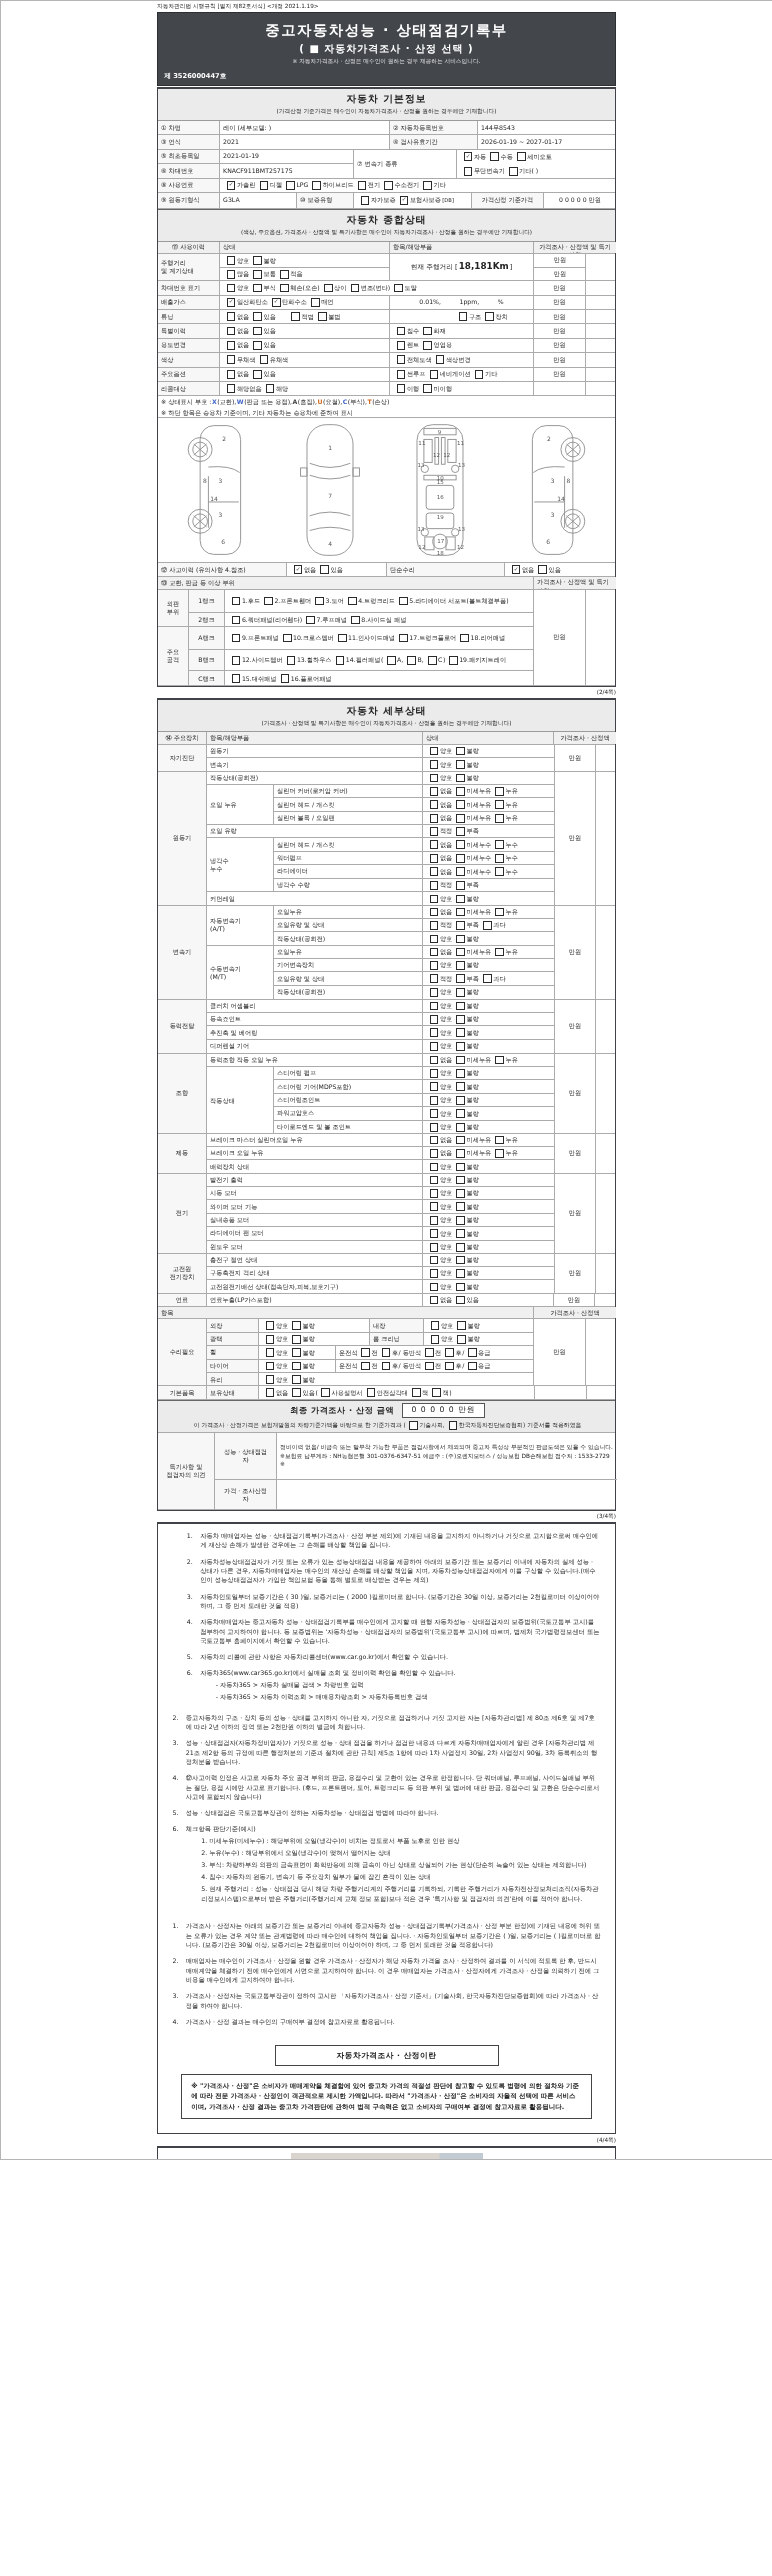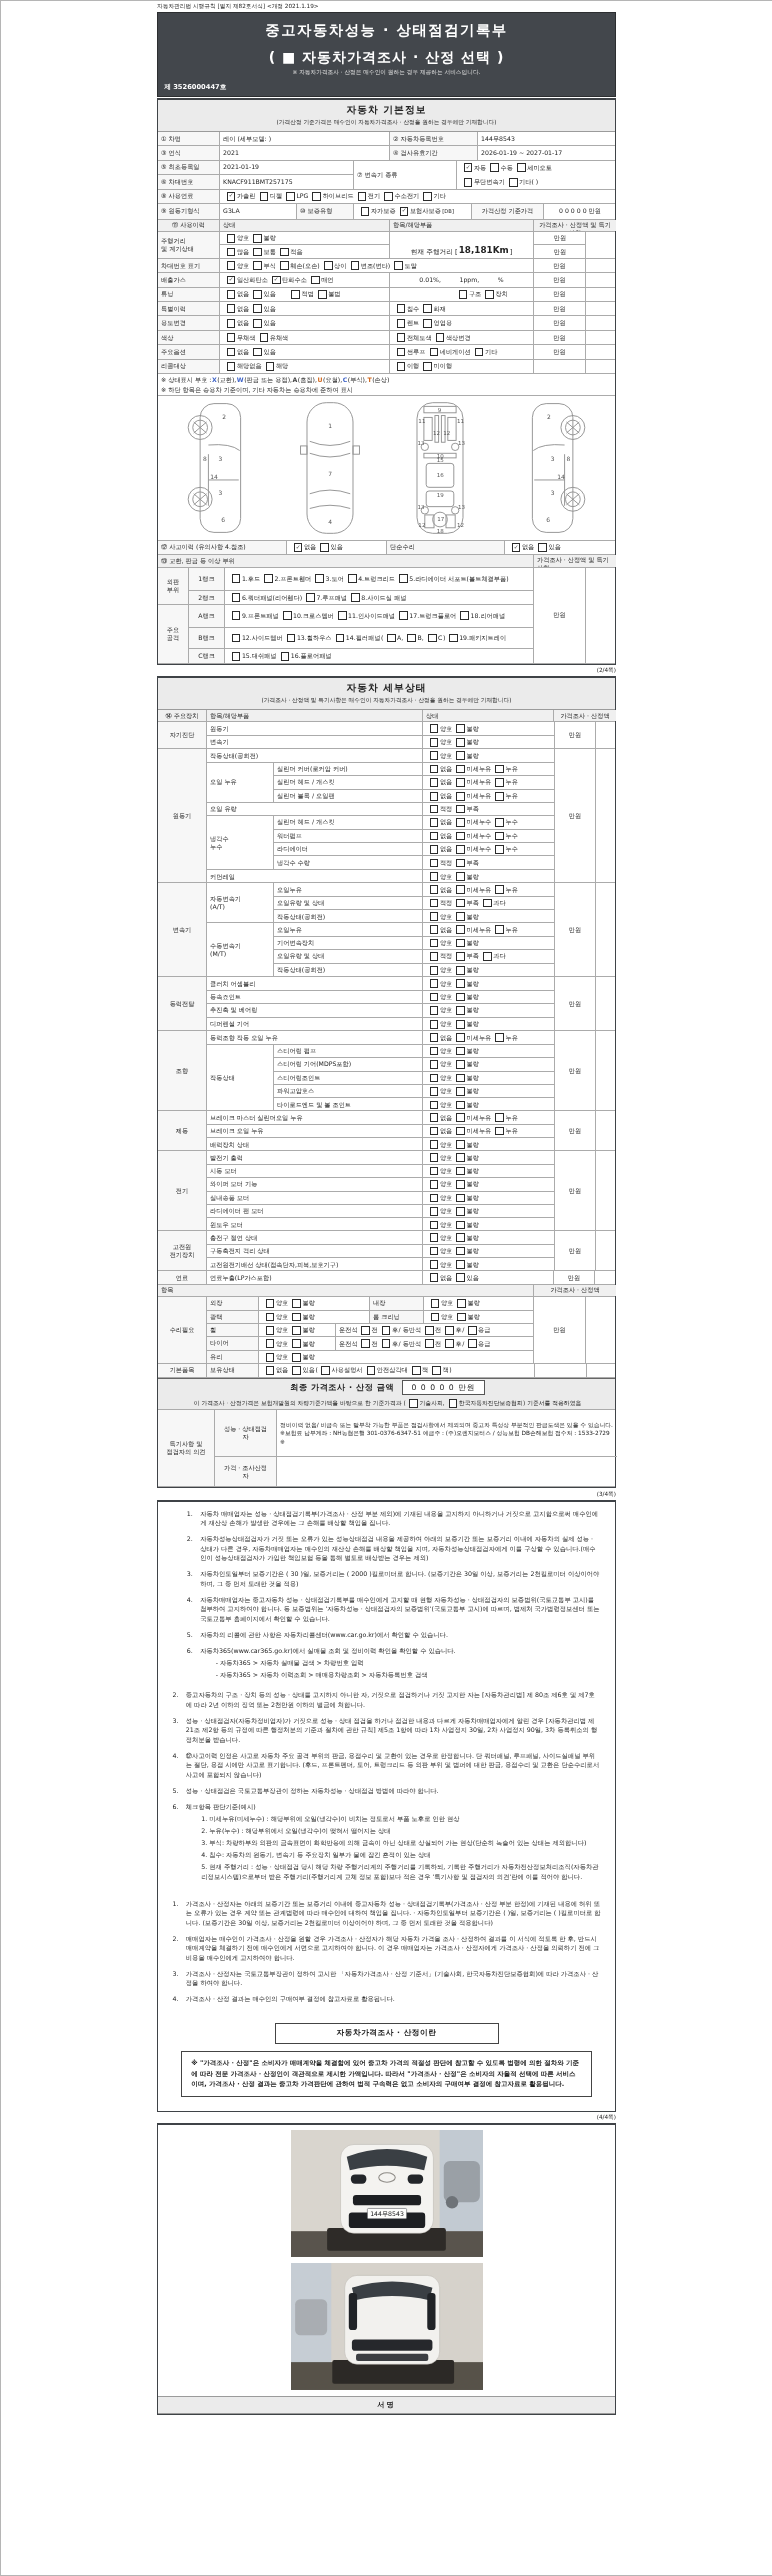--- a/index.html
+++ b/index.html
@@ -1,22 +1,22 @@
 <!DOCTYPE html>
 <html style="font-size:8.2px"><head>
 <meta charset="utf-8">
 <style>
   html,body{margin:0;padding:0;background:#fff;font-family:"DejaVu Sans","Liberation Sans",sans-serif;color:#222}
-  .page{width:773px;height:2576px;background:#fff;border:0.5px solid #b5b5b5;box-sizing:border-box;overflow:hidden;position:relative}
+  .page{width:773px;height:2160px;background:#fff;border:0.5px solid #b5b5b5;box-sizing:border-box;overflow:hidden;position:relative}
   .doc{width:459px;margin:0 auto}
   .topline{width:459px;margin:1.5px auto 1px;font-size:5.7px;text-align:left;letter-spacing:0}
   
   .dochead{background:#43474c;color:#fff;border:0.5px solid #2c2e30;padding:8.2px 6.2px 3.1px;box-sizing:border-box}
   .dochead .t1{text-align:center;font-size:14.4px;font-weight:bold;letter-spacing:1.5px}
-  .dochead .t2{text-align:center;font-size:14px;font-weight:bold;margin-top:9px;letter-spacing:1px}
+  .dochead .t2{text-align:center;font-size:10px;font-weight:bold;margin-top:2px;letter-spacing:1px}
   .dochead .t3{text-align:center;font-size:5.7px;color:#e3e3e3;margin-top:2.6px}
   .dochead .docno{font-size:6.7px;font-weight:bold;margin-top:6.2px;text-align:left}
   
   .pageblock{border:1.5px solid #3f4347;border-top-width:2.1px;margin-top:1px;background:#fff;box-sizing:border-box}
   .band{background:#ebebeb;border-bottom:0.5px solid #9b9b9b;text-align:center;padding:4.6px 0 3.6px}
   .band.mid{border-top:1px solid #666}
   .band .bt{font-size:9.8px;font-weight:bold;letter-spacing:1px}
   .band .bn{font-size:5.7px;margin-top:2.1px}
   
   .trow{display:flex;border-bottom:0.5px solid #ababab;box-sizing:border-box;align-items:stretch}
@@ -108,32 +108,36 @@
           <div class="trow" style="height: 15.5px;">
             <div class="tcell lab" style="flex: 0 0 62px; width: 62px;">⑨ 원동기형식</div>
             <div class="tcell val" style="flex: 0 0 77px; width: 77px;">G3LA</div>
             <div class="tcell lab" style="flex: 0 0 57px; width: 57px;">⑩ 보증유형</div>
             <div class="tcell val" style="flex: 0 0 118px; width: 118px;"><span class="cbox"></span><span class="clbl">자가보증</span><span class="cbox on">✓</span><span class="clbl">보험사보증</span><span class="smtx">[DB]</span></div>
             <div class="tcell labc" style="flex: 0 0 72px; width: 72px;">가격산정 기준가격</div>
             <div class="tcell c" style="flex: 0 0 72px; width: 72px;">0 0 0 0 0 만원</div>
           </div>
         </div>
 
+      <div class="band mid">
+        <div class="bt">자동차 종합상태</div>
+        <div class="bn">(색상, 주요옵션, 가격조사 · 산정액 및 특기사항은 매수인이 자동차가격조사 · 산정을 원하는 경우에만 기재합니다)</div>
+      </div>
       <div class="tbl">
           <div class="trow" style="height: 12.4px;">
             <div class="tcell hdr" style="flex: 0 0 62px; width: 62px;">⑪ 사용이력</div>
             <div class="tcell hdr l" style="flex: 0 0 170px; width: 170px;">상태</div>
             <div class="tcell hdr l" style="flex: 0 0 144px; width: 144px;">항목/해당부품</div>
             <div class="tcell hdr" style="flex: 0 0 82px; width: 82px;">가격조사 · 산정액 및 특기사항</div>
           </div>
           <div class="trow" style="height: 27px;">
             <div class="tcell lab" style="flex: 0 0 62px; width: 62px;">주행거리
 및 계기상태</div>
             <div class="tcell stack" style="flex: 0 0 170px; width: 170px;"><div class="trow" style="height: 13.4px;"><div class="tcell val" style="flex: 0 0 170px; width: 170px;"><span class="cbox"></span><span class="clbl">양호</span><span class="cbox"></span><span class="clbl">불량</span></div></div><div class="trow" style="height: 13.4px;"><div class="tcell val" style="flex: 0 0 170px; width: 170px;"><span class="cbox"></span><span class="clbl">많음</span><span class="cbox"></span><span class="clbl">보통</span><span class="cbox"></span><span class="clbl">적음</span></div></div></div>
-            <div class="tcell c mile" style="flex: 0 0 144px; width: 144px; align-items: flex-end;"><span>현재 주행거리 [ </span><span class="bb">18,181Km</span><span> ]</span></div>
+            <div class="tcell c mile" style="flex: 0 0 144px; width: 144px;"><span>현재 주행거리 [ </span><span class="bb">18,181Km</span><span> ]</span></div>
             <div class="tcell stack" style="flex: 0 0 52px; width: 52px;"><div class="trow" style="height: 13.4px;"><div class="tcell price" style="flex: 0 0 52px; width: 52px;">만원</div></div><div class="trow" style="height: 13.4px;"><div class="tcell price" style="flex: 0 0 52px; width: 52px;">만원</div></div></div>
             <div class="tcell blank" style="flex: 0 0 31px; width: 31px;"></div>
           </div>
           <div class="trow" style="height: 14.4px;">
             <div class="tcell lab" style="flex: 0 0 62px; width: 62px;">차대번호 표기</div>
             <div class="tcell val" style="flex: 0 0 314px; width: 314px;"><span class="cbox"></span><span class="clbl">양호</span><span class="cbox"></span><span class="clbl">부식</span><span class="cbox"></span><span class="clbl">훼손(오손)</span><span class="cbox"></span><span class="clbl">상이</span><span class="cbox"></span><span class="clbl">변조(변타)</span><span class="cbox"></span><span class="clbl">도말</span></div>
             <div class="tcell price" style="flex: 0 0 52px; width: 52px;">만원</div>
             <div class="tcell blank" style="flex: 0 0 31px; width: 31px;"></div>
           </div>
           <div class="trow" style="height: 14.4px;">

